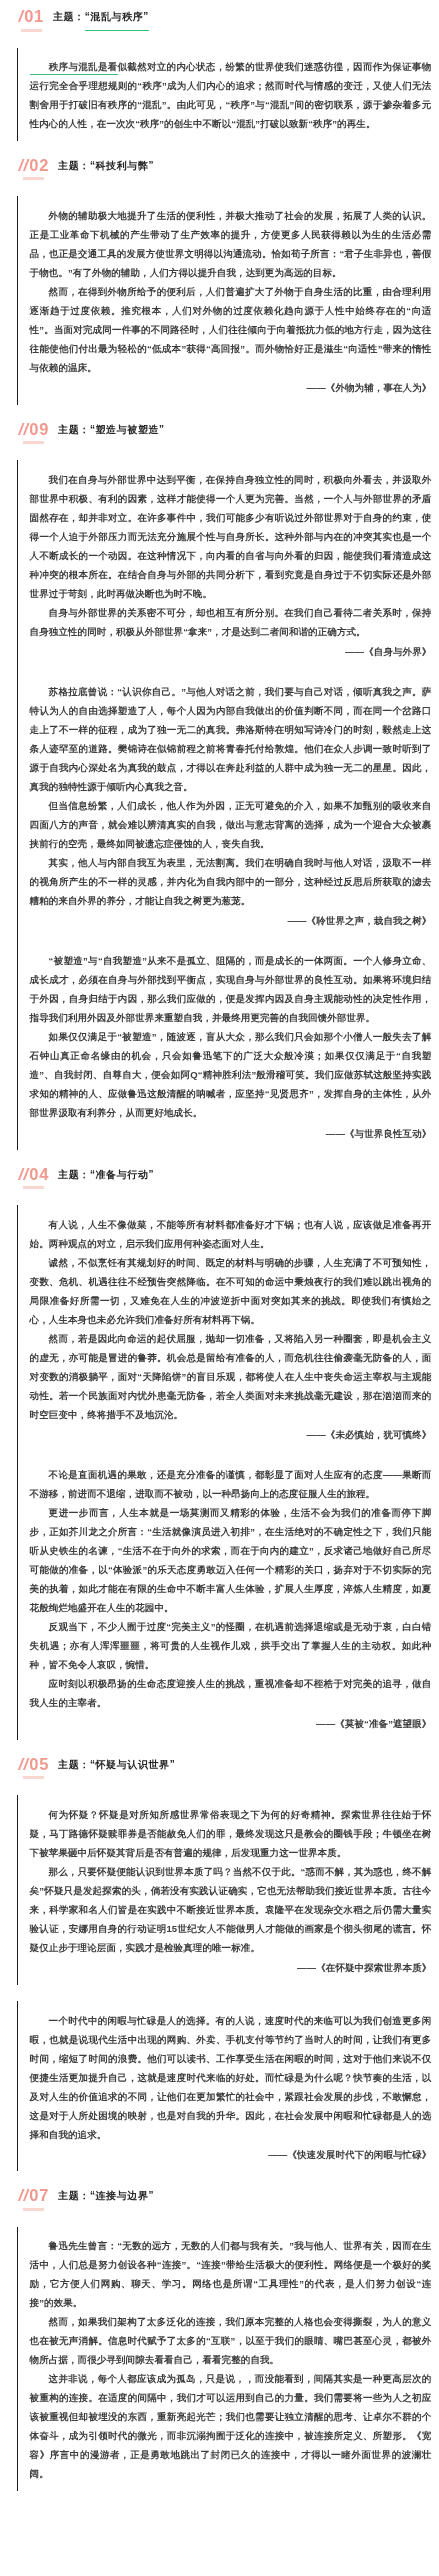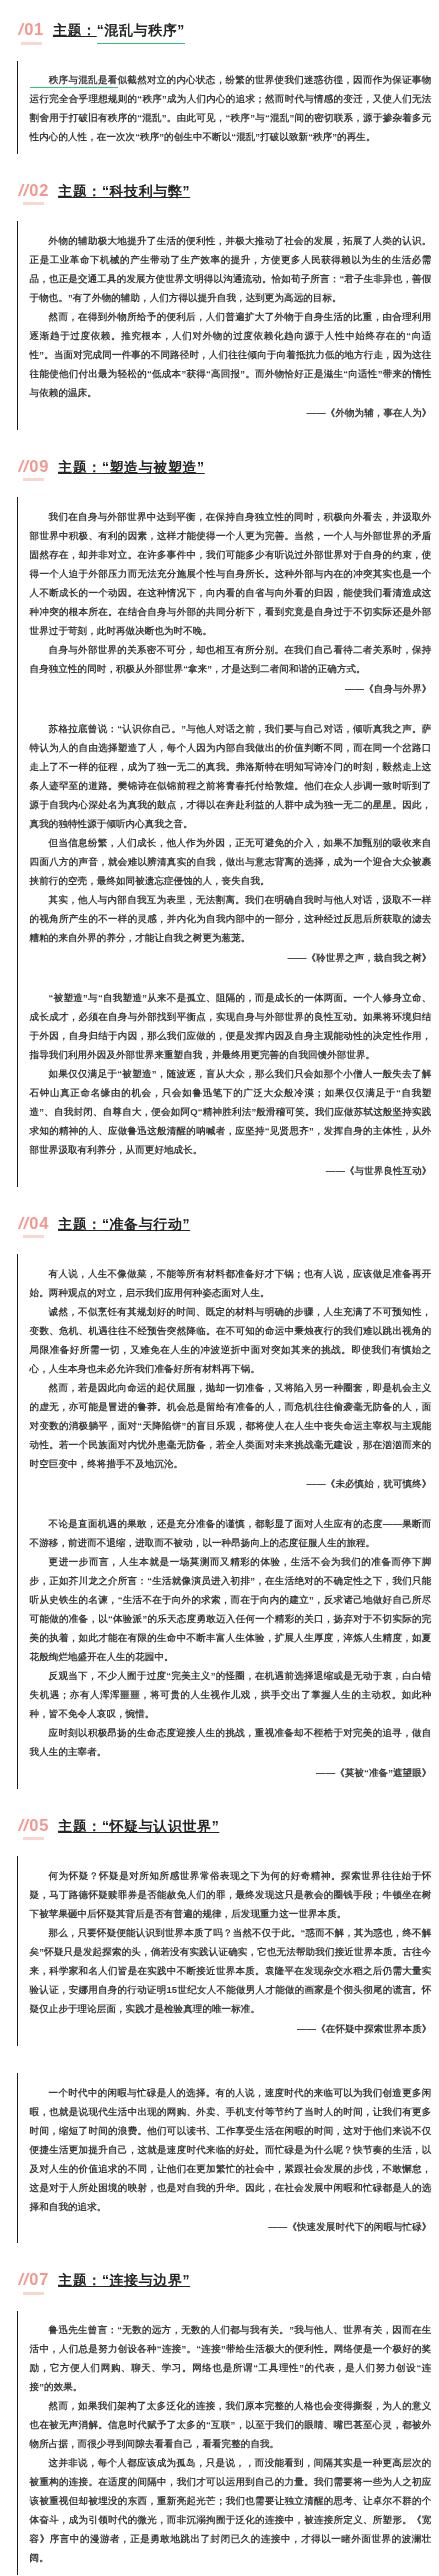--- a/index.html
+++ b/index.html
@@ -5,29 +5,29 @@
   :root{
     --pink:#F2998F;
     --pink-light:#F8D7D0;
     --green:#3DBE7B;
     --title:#252525;
     --body-text:#3D3D3D;
     --rule:#1C1C1C;
   }
   html,body{margin:0;padding:0;background:#ffffff;}
   body{font-family:"Liberation Sans","DejaVu Sans",sans-serif;}
-  .page{width:440px;height:2576px;overflow:hidden;box-sizing:border-box;padding-top:20px;background:#fff;}
-  .section{margin-top:27px;}
+  .page{width:440px;height:2576px;overflow:hidden;box-sizing:border-box;padding-top:7px;background:#fff;}
+  .section{margin-top:15px;}
   .section:first-child{margin-top:0;}
   .section-header{display:flex;align-items:flex-start;gap:9.2px;margin-left:18.4px;}
   .sec-num-wrap{text-align:center;flex:0 0 auto;}
   .sec-num-line{color:var(--pink);font-weight:bold;font-size:16.5px;line-height:18.4px;letter-spacing:0.6px;white-space:nowrap;}
   .sec-slash{font-style:italic;margin-right:0.6px;}
   .num-bar{height:3.1px;width:21px;background:var(--pink-light);margin:3.1px auto 0;}
-  .sec-title{margin:1.2px 0 0;font-size:14px;line-height:18.4px;font-weight:bold;color:var(--title);letter-spacing:0.6px;text-decoration:underline;}
+  .sec-title{margin:1.2px 0 0;font-size:10px;line-height:18.4px;font-weight:bold;color:var(--title);letter-spacing:0.6px;}
   .green-title{display:inline-block;border-bottom:1.8px solid var(--green);padding-bottom:3.7px;}
   .sec-body{margin:16px 0 0 17px;border-left:1.2px solid var(--rule);padding:9.8px 8.6px 7.3px 11.6px;font-weight:bold;}
   .sec-body p{margin:0;font-size:9.5px;line-height:19px;color:var(--body-text);text-indent:2em;text-align:justify;letter-spacing:0.1px;}
   .sec-body p.no-indent{text-indent:0;}
   .sec-body p.attr{text-align:right;text-indent:0;margin-top:1.2px;}
   .excerpt + .excerpt{margin-top:21px;}
   .gul{border-bottom:1.2px solid var(--green);padding-bottom:1.8px;}
   .gul-indent{display:inline-block;width:2em;height:0;border-bottom:1.2px solid var(--green);vertical-align:-4.3px;}
 </style>
 </head>

